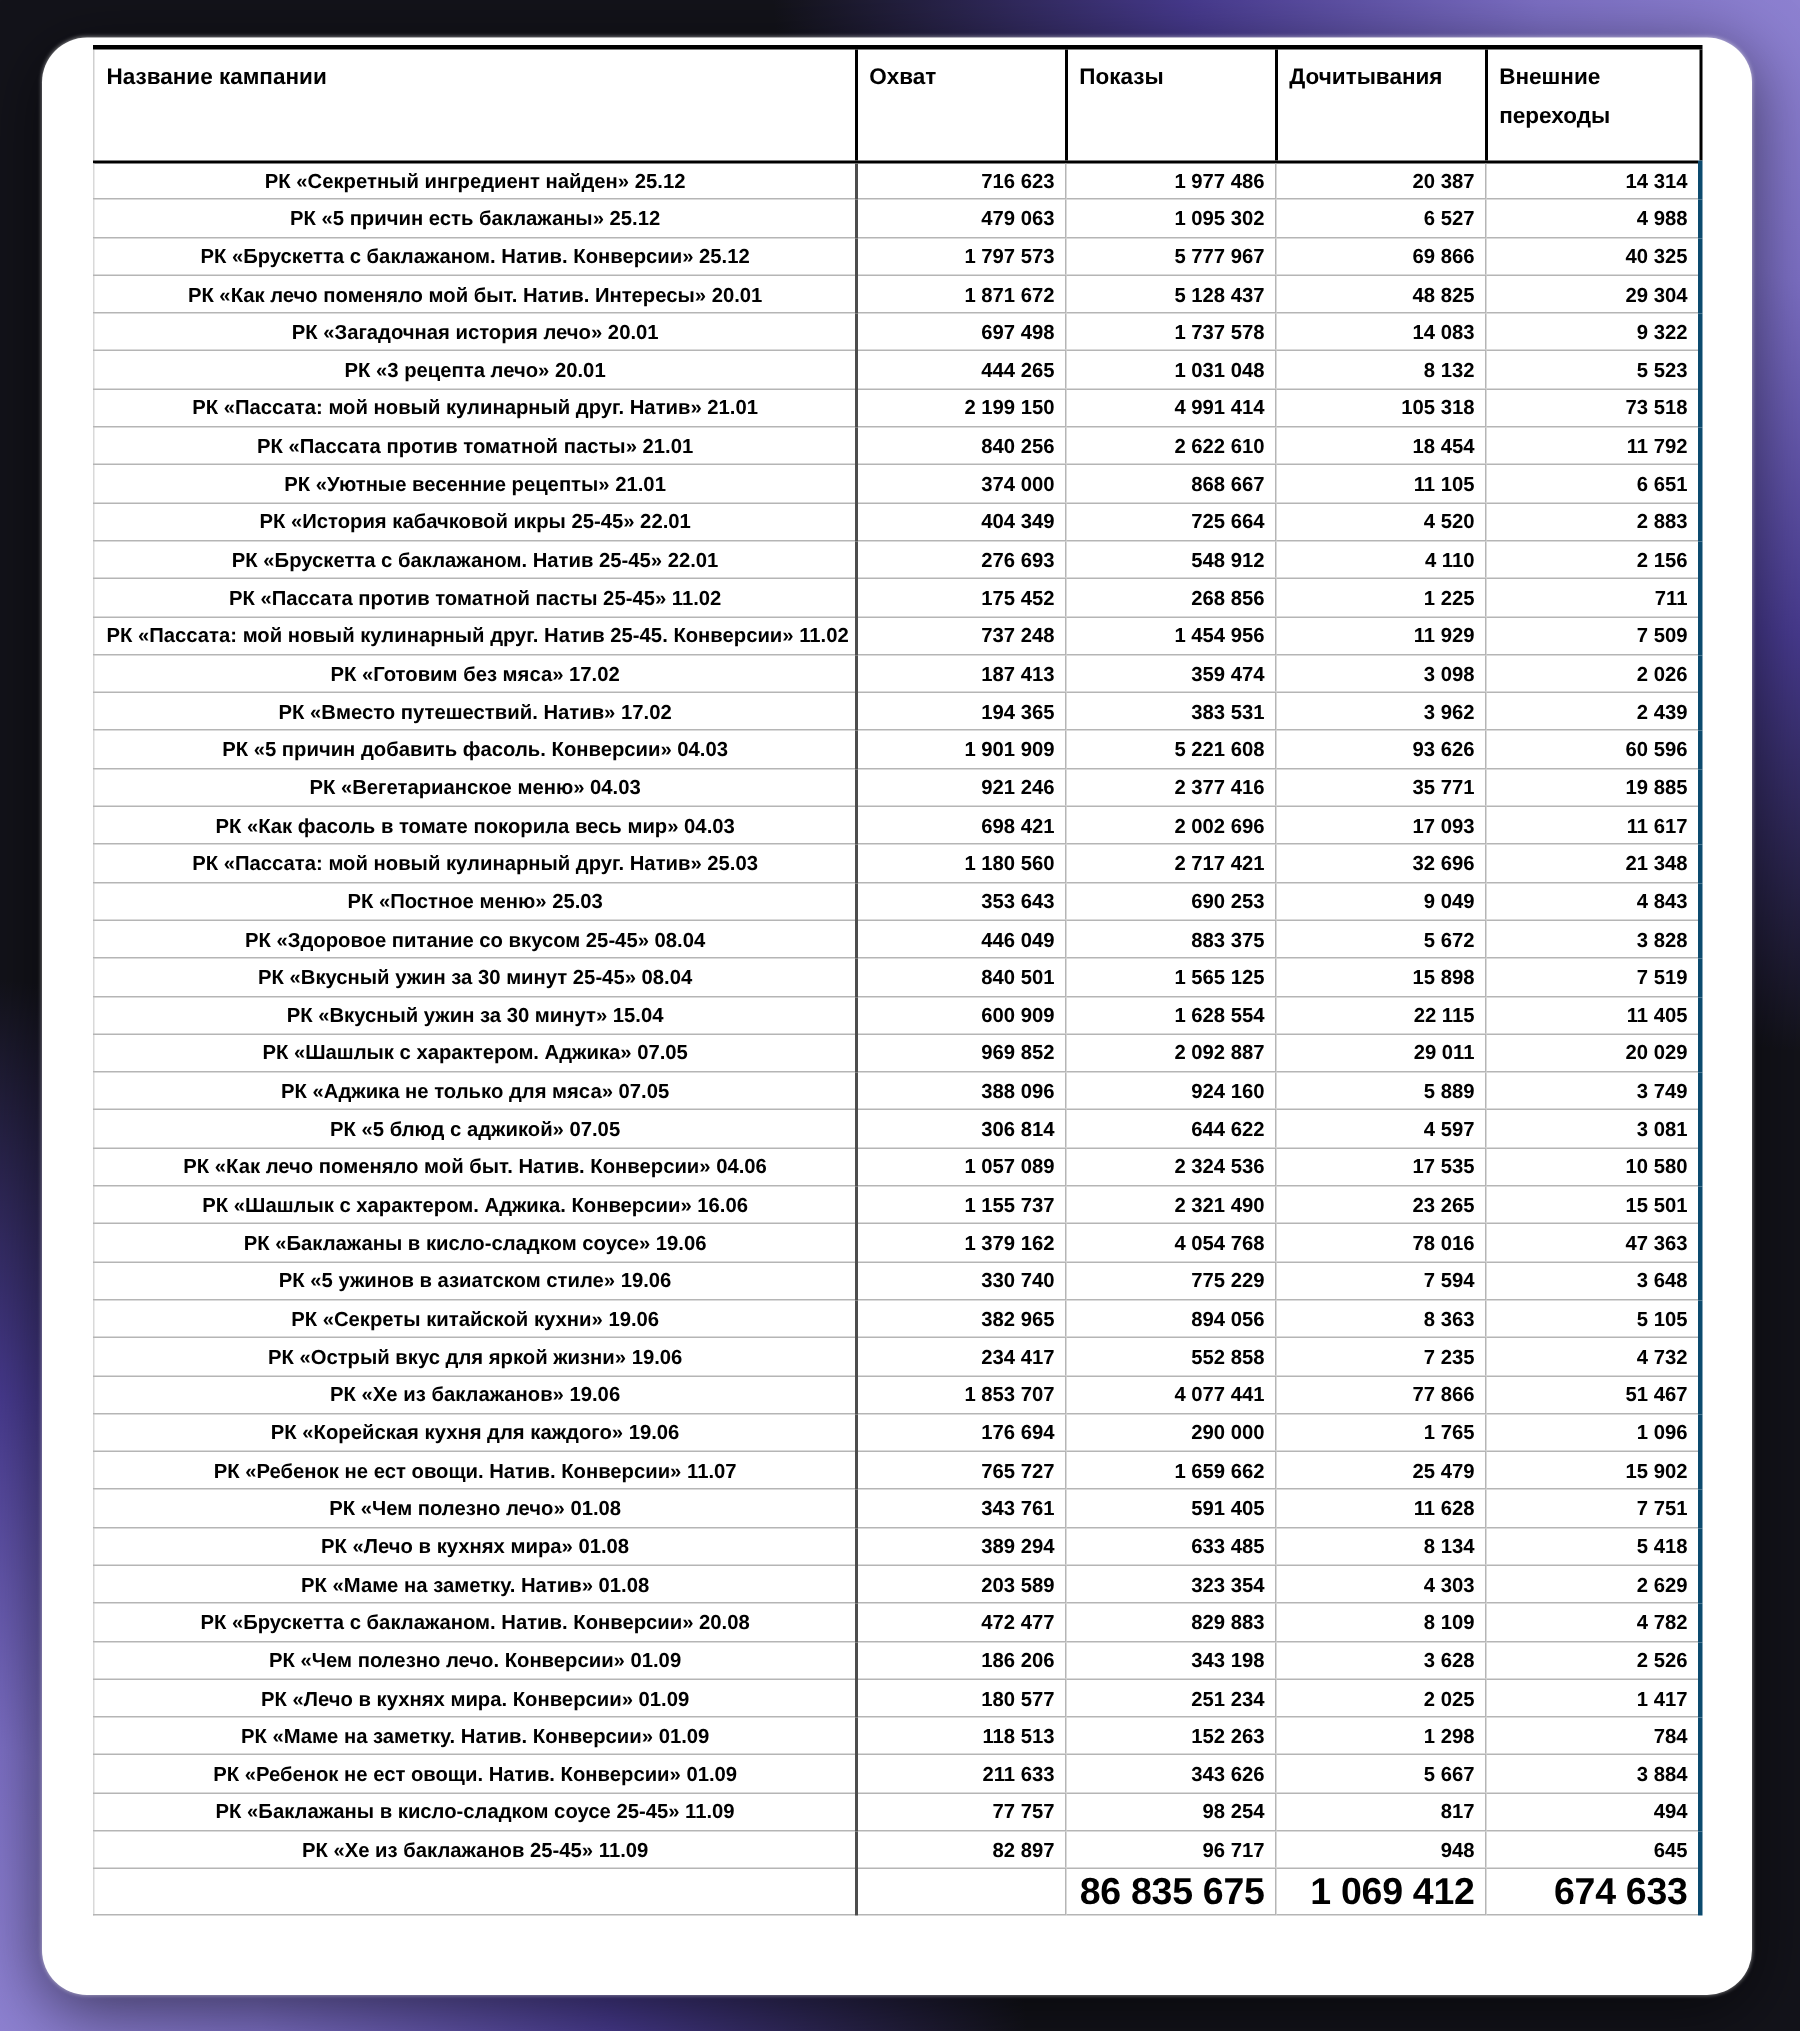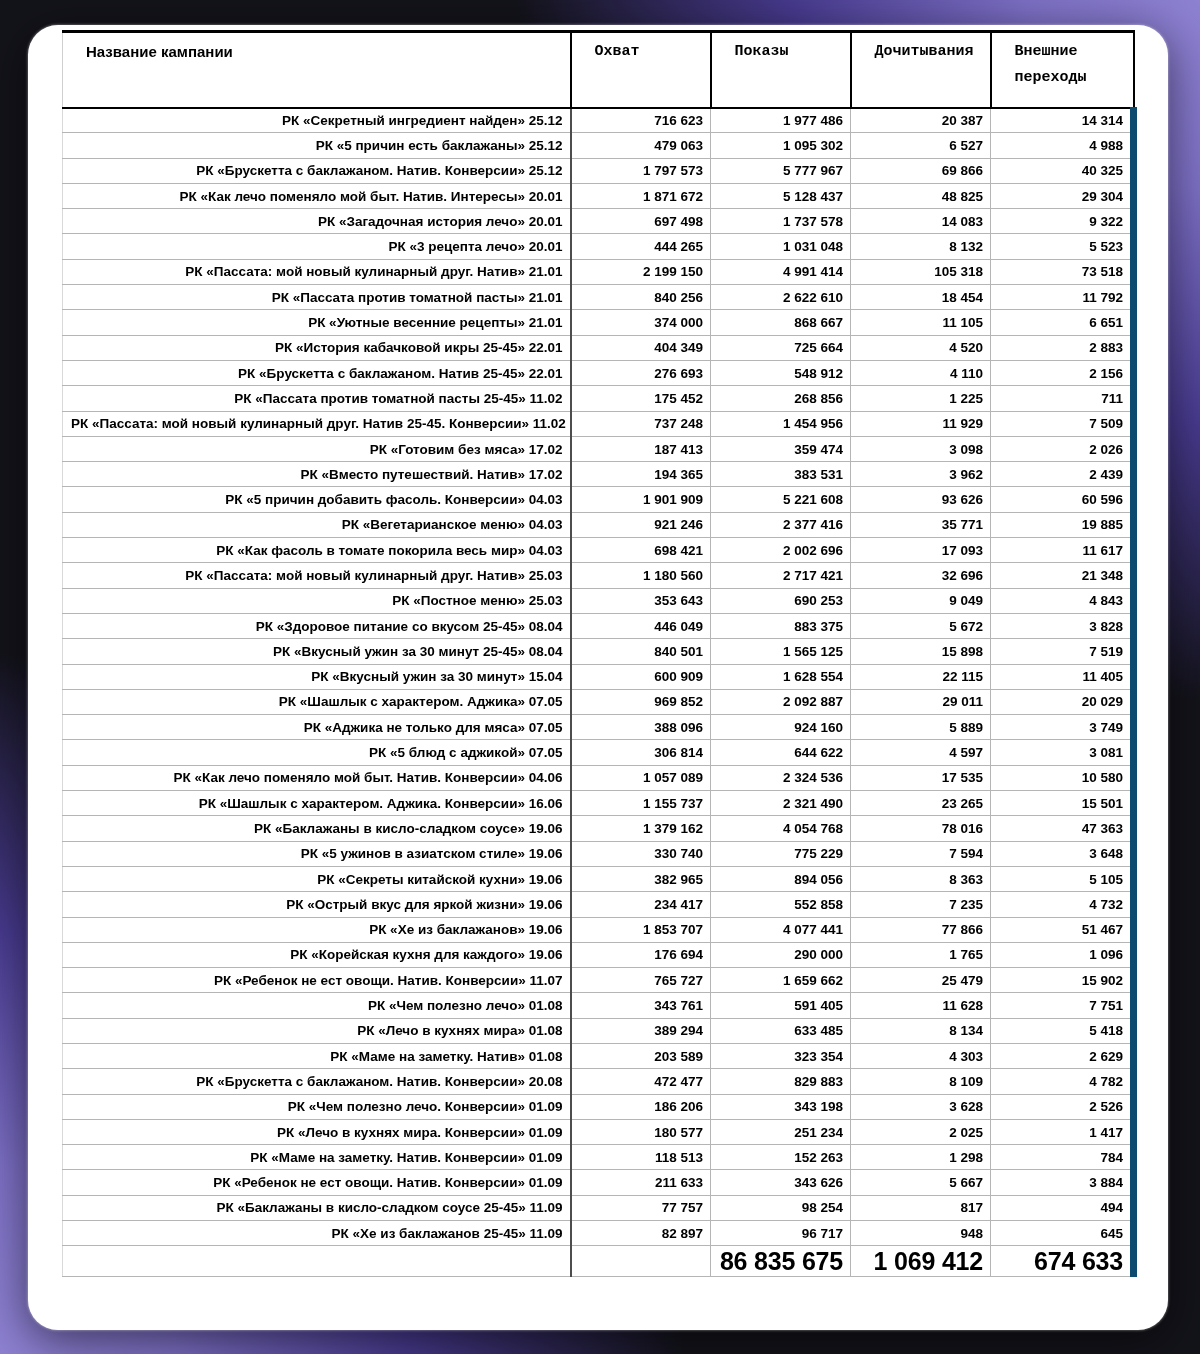--- a/index.html
+++ b/index.html
@@ -17,37 +17,37 @@
     box-shadow:0 0 3px rgba(255,255,255,.55), 0 10px 45px rgba(0,0,0,.55);
   }
   table.report{
     position:absolute;left:34px;top:5px;width:1071px;
     border-collapse:collapse;table-layout:fixed;
     color:#000;
   }
   table.report th{
     box-sizing:border-box;height:76px;
     font-size:15px;font-weight:bold;text-align:left;vertical-align:top;
-    padding:6px 8px 0 23px;line-height:26px;
+    padding:6px 8px 0 8px;line-height:26px;
     border-top:3px solid #000;border-bottom:2px solid #000;
     border-left:1px solid #cfcfcf;
   }
-  table.report th + th{border-left:2px solid #000;font-family:Liberation Mono, monospace;}
+  table.report th + th{border-left:2px solid #000;}
   table.report th:last-child{border-right:2px solid #000;}
   table.report td{
     box-sizing:border-box;height:25.3px;
     font-size:13.5px;font-weight:bold;
     padding:0 7px 0 8px;
     border-bottom:1px solid #b5b5b5;
     overflow:hidden;
   }
-  table.report td.name{white-space:nowrap;text-align:right;border-left:1px solid #d9d9d9;}
+  table.report td.name{white-space:nowrap;text-align:center;border-left:1px solid #d9d9d9;}
   table.report td.num{white-space:nowrap;text-align:right;border-left:1px solid #b5b5b5;}
   table.report td.num.first{border-left:2px solid #4d4d4d;}
-  table.report td:last-child{border-right:7px solid #0c4a6e;margin-top:34px;}
+  table.report td:last-child{border-right:3px solid #0c4a6e;margin-top:34px;}
   table.report tfoot td{
     height:31px;font-size:25px;letter-spacing:-0.2px;
     border-bottom:1px solid #b5b5b5;
   }
 </style>
 </head>
 <body>
 
 <div class="card">
   <table class="report">

